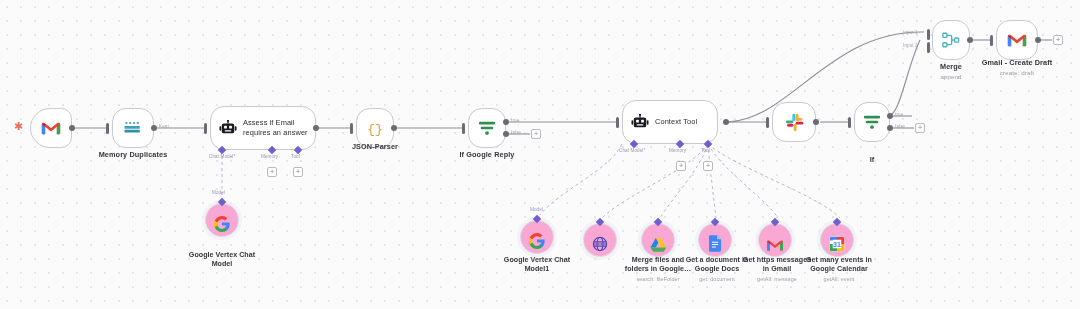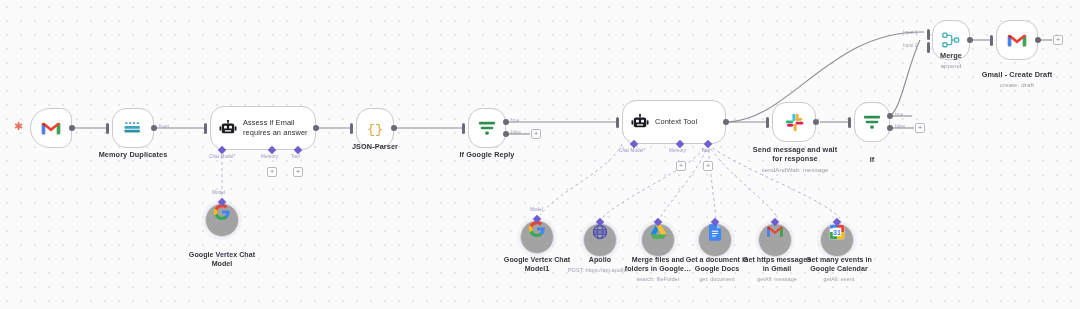--- a/index.html
+++ b/index.html
@@ -49,22 +49,22 @@
 
   .plusbox {
     position:absolute; width:10px; height:10px; border:1px solid #b9b9c4; border-radius:2px;
     background:#fff; z-index:6; display:flex; align-items:center; justify-content:center;
     font-size:8px; color:#8d8d99; line-height:1;
   }
 
   
   .subnode {
     position:absolute; width:34px; height:34px; border-radius:50%;
-    background:#a3a3a3; border:1.1px solid #dcdce3;
-    display:flex; align-items:flex-start; justify-content:center; z-index:5;
+    background:#f9a8d4; border:1.1px solid #dcdce3;
+    display:flex; align-items:flex-end; justify-content:center; z-index:5;
     box-shadow:0 0 0 3px rgba(235,235,242,.55);
   }
   .subcap {
     position:absolute; text-align:center; width:86px; z-index:6;
     font-size:7.1px; color:#34343c; font-weight:700; line-height:9px; letter-spacing:.05px;
   }
   .subcap .sub { display:block; font-weight:400; font-size:5.5px; color:#a0a0ac; margin-top:1.5px; line-height:7px;
     overflow:hidden; text-overflow:ellipsis; white-space:nowrap; }
 
   .spark { position:absolute; color:#e8705a; font-size:11px; z-index:6; line-height:1; }
@@ -209,21 +209,21 @@
   <div class="port" style="left:503px; top:119px;"></div>
   <div class="portlabel" style="left:511px; top:118px;">true</div>
   <div class="port" style="left:503px; top:131px;"></div>
   <div class="portlabel" style="left:511px; top:130px;">false</div>
   <div class="plusbox" style="left:531px; top:129px;">+</div>
   <div class="caption" style="left:442px; top:150px; width:90px;">
     <span>If Google Reply</span>
   </div>
 
   <div class="inbar" style="left:616px; top:117px;"></div>
-  <div class="node" style="left:622px; top:100px; width:104px; height:44px; justify-content:flex-start; padding-left:8px;">
+  <div class="node" style="left:622px; top:100px; width:96px; height:44px; justify-content:flex-start; padding-left:8px;">
     <span class="ic">
       <svg width="18" height="16" viewBox="0 0 20 18">
         <rect x="3" y="4" width="14" height="11" rx="2.2" fill="#1b1b22"></rect>
         <rect x="9.2" y="0.5" width="1.6" height="3.5" fill="#1b1b22"></rect>
         <circle cx="10" cy="0.8" r="1.1" fill="#1b1b22"></circle>
         <rect x="0.4" y="7" width="2" height="5" rx="1" fill="#1b1b22"></rect>
         <rect x="17.6" y="7" width="2" height="5" rx="1" fill="#1b1b22"></rect>
         <rect x="5.6" y="6.6" width="3.1" height="3.1" rx=".7" fill="#fff"></rect>
         <rect x="11.3" y="6.6" width="3.1" height="3.1" rx=".7" fill="#fff"></rect>
         <rect x="6.4" y="11.4" width="7.2" height="1.5" rx=".6" fill="#fff"></rect>
@@ -253,25 +253,20 @@
           <rect x="9.2" y="11.2" width="3" height="8" rx="1.5" fill="#ECB22E"></rect>
           <rect x="11.2" y="9.2" width="8" height="3" rx="1.5" fill="#E01E5A"></rect>
           <rect x="0.8" y="11.2" width="8" height="3" rx="1.5" fill="#E01E5A" opacity="0"></rect>
           <rect x="11.2" y="5.2" width="7" height="3" rx="1.5" fill="#ECB22E"></rect>
           <rect x="2.2" y="11.4" width="6.6" height="3" rx="1.5" fill="#E01E5A"></rect>
         </g>
       </svg>
     </span>
   </div>
   <div class="port" style="left:813px; top:119px;"></div>
-  <div class="caption" style="left:740px; top:145px; width:110px;">
-    <span style="white-space:pre-line;">Send message and wait
-for response</span>
-    <span class="sub">sendAndWait: message</span>
-  </div>
 
   <div class="inbar" style="left:848px; top:117px;"></div>
   <div class="node" style="left:854px; top:102px; width:36px; height:40px;">
     <span class="ic">
       <svg width="20" height="18" viewBox="0 0 22 20">
         <rect x="2" y="3" width="18" height="3" rx="1.4" fill="#2f8f4e"></rect>
         <rect x="4" y="8.5" width="14" height="3" rx="1.4" fill="#2f8f4e"></rect>
         <rect x="9" y="14" width="4" height="3.4" rx="1.2" fill="#2f8f4e"></rect>
       </svg>
     </span>
@@ -296,39 +291,39 @@
           <rect x="2" y="2.5" width="4.5" height="4.5" rx="1"></rect>
           <rect x="2" y="13" width="4.5" height="4.5" rx="1"></rect>
           <rect x="15" y="7.8" width="4.5" height="4.5" rx="1"></rect>
           <path d="M6.5 4.8h3.5c1.2 0 1.8.6 1.8 1.8v6.8c0 1.2-.6 1.8-1.8 1.8H6.5"></path>
           <path d="M11.8 10h3.2"></path>
         </g>
       </svg>
     </span>
   </div>
   <div class="port" style="left:967px; top:37px;"></div>
-  <div class="caption" style="left:921px; top:51px; width:60px;">
+  <div class="caption" style="left:921px; top:62px; width:60px;">
     <span>Merge</span>
     <span class="sub">append</span>
   </div>
 
   <div class="inbar" style="left:990px; top:35px;"></div>
   <div class="node" style="left:996px; top:20px; width:42px; height:40px;">
     <span class="ic">
       <svg width="20" height="15" viewBox="0 0 24 18">
         <path d="M1 3.5A1.5 1.5 0 012.5 2H4l8 6.5L20 2h1.5A1.5 1.5 0 0123 3.5V15a1 1 0 01-1 1h-3V7l-7 5.5L5 7v9H2a1 1 0 01-1-1z" fill="#EA4335"></path>
         <path d="M23 3.5V15a1 1 0 01-1 1h-3V7l4-3.5z" fill="#34A853"></path>
         <path d="M1 3.5V15a1 1 0 001 1h3V7L1 3.5z" fill="#4285F4"></path>
         <path d="M1 3.5L5 7V3.5z" fill="#C5221F"></path>
       </svg>
     </span>
   </div>
   <div class="port" style="left:1035px; top:37px;"></div>
   <div class="plusbox" style="left:1053px; top:35px;">+</div>
-  <div class="caption" style="left:962px; top:70px; width:110px;">
+  <div class="caption" style="left:962px; top:58px; width:110px;">
     <span>Gmail - Create Draft</span>
     <span class="sub">create: draft</span>
   </div>
 
   <div class="portlabel sub" style="left:212px; top:190px;">Model</div>
   <div class="diamond" style="left:219px; top:199px;"></div>
   <div class="subnode" style="left:205px; top:203px;">
     <span class="ic">
       <svg width="16" height="16" viewBox="0 0 18 18">
         <path d="M17.6 9.2c0-.6-.05-1.2-.16-1.8H9v3.4h4.8a4.1 4.1 0 01-1.8 2.7v2.2h2.9c1.7-1.6 2.7-3.9 2.7-6.5z" fill="#4285F4"></path>
@@ -362,24 +357,20 @@
 
   <div class="diamond" style="left:597px; top:219px;"></div>
   <div class="subnode" style="left:583px; top:223px;">
     <span class="ic">
       <svg width="16" height="16" viewBox="0 0 18 18">
         <circle cx="9" cy="9" r="7.4" fill="none" stroke="#4a4ab8" stroke-width="1.4"></circle>
         <ellipse cx="9" cy="9" rx="3.3" ry="7.4" fill="none" stroke="#4a4ab8" stroke-width="1.2"></ellipse>
         <path d="M1.7 6.6h14.6M1.7 11.4h14.6M1.6 9h14.8" stroke="#4a4ab8" stroke-width="1.2" fill="none"></path>
       </svg>
     </span>
-  </div>
-  <div class="subcap" style="left:557px; top:256px;">
-    <span>Apollo</span>
-    <span class="sub">POST: https://api.apollo…</span>
   </div>
 
   <div class="diamond" style="left:655px; top:219px;"></div>
   <div class="subnode" style="left:641px; top:223px;">
     <span class="ic">
       <svg width="17" height="15" viewBox="0 0 18 16">
         <path d="M6.1 1h5.8l5.8 10h-5.8z" fill="#FFC107" opacity="0"></path>
         <path d="M6.05 1L0.4 11.2h5.7L11.75 1z" fill="#1E88E5"></path>
         <path d="M6.05 1l5.7 10.2h5.75L11.8 1z" fill="#FBC02D"></path>
         <path d="M0.4 11.2L3.25 15.6h11.3l2.9-4.4z" fill="#4CAF50"></path>

